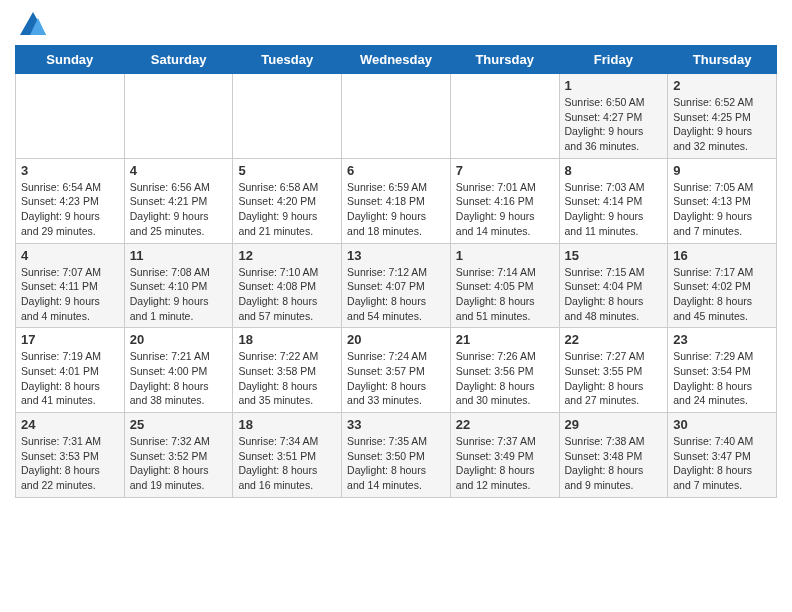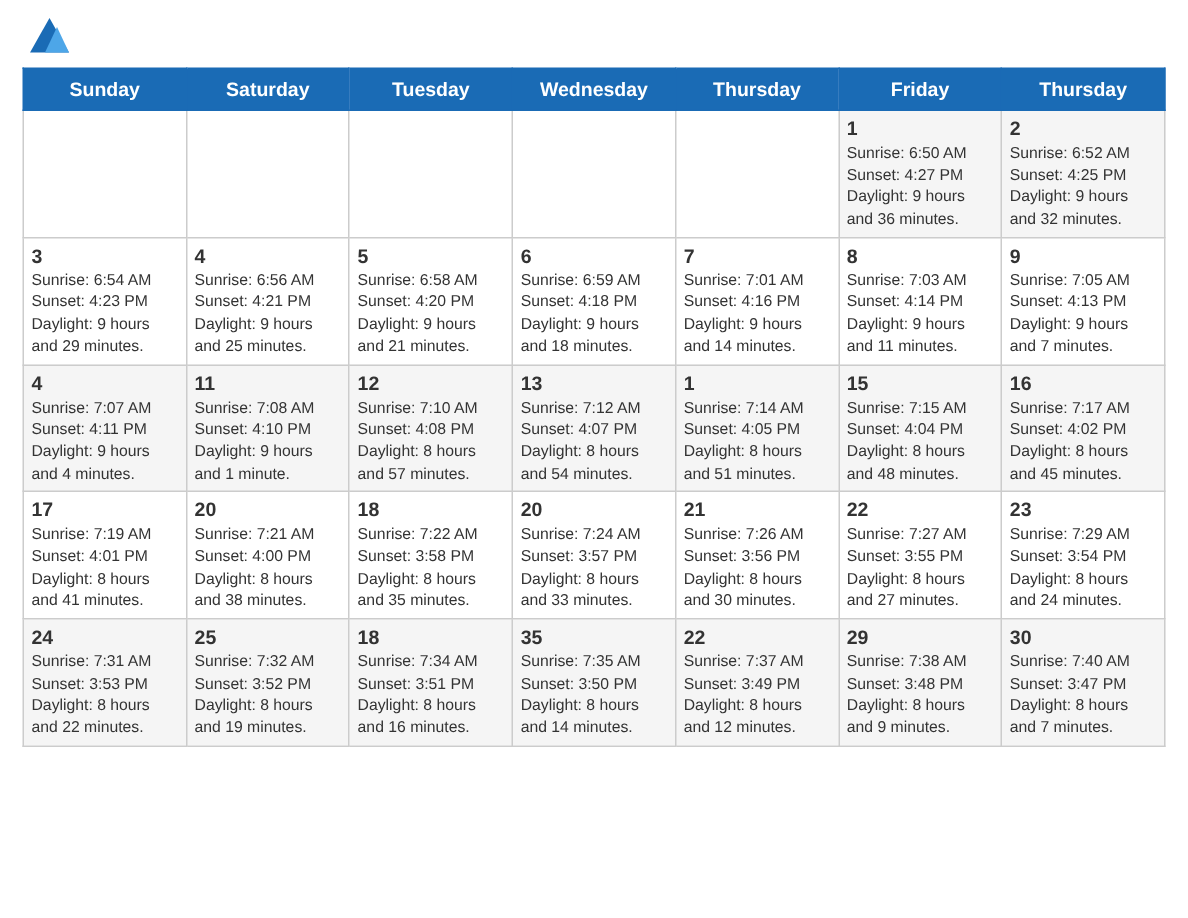--- a/index.html
+++ b/index.html
@@ -194,21 +194,21 @@
           </td>
           <td>
             <span class="day-number">25</span>
             <div class="day-info">Sunrise: 7:32 AM<br>Sunset: 3:52 PM<br>Daylight: 8 hours and 19 minutes.</div>
           </td>
           <td>
             <span class="day-number">18</span>
             <div class="day-info">Sunrise: 7:34 AM<br>Sunset: 3:51 PM<br>Daylight: 8 hours and 16 minutes.</div>
           </td>
           <td>
-            <span class="day-number">35</span>
+            <span class="day-number">33</span>
             <div class="day-info">Sunrise: 7:35 AM<br>Sunset: 3:50 PM<br>Daylight: 8 hours and 14 minutes.</div>
           </td>
           <td>
             <span class="day-number">22</span>
             <div class="day-info">Sunrise: 7:37 AM<br>Sunset: 3:49 PM<br>Daylight: 8 hours and 12 minutes.</div>
           </td>
           <td>
             <span class="day-number">29</span>
             <div class="day-info">Sunrise: 7:38 AM<br>Sunset: 3:48 PM<br>Daylight: 8 hours and 9 minutes.</div>
           </td>

